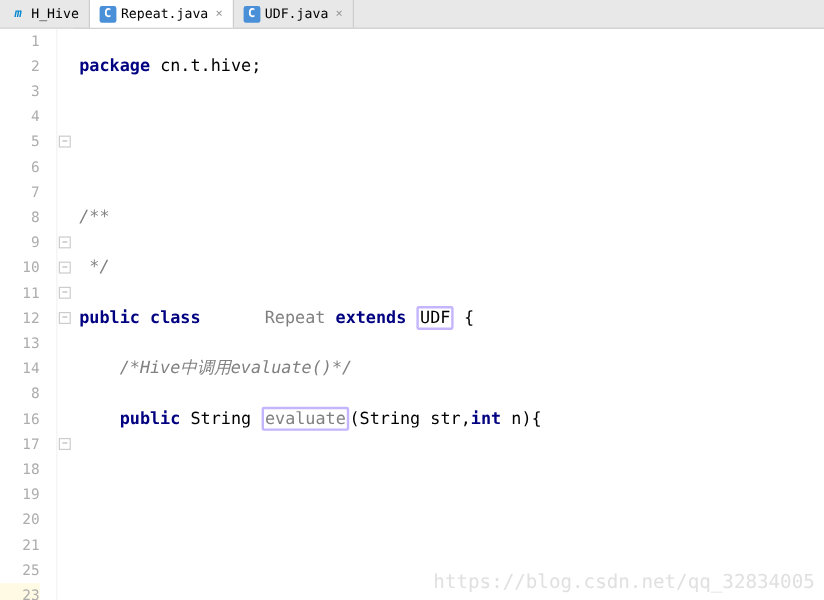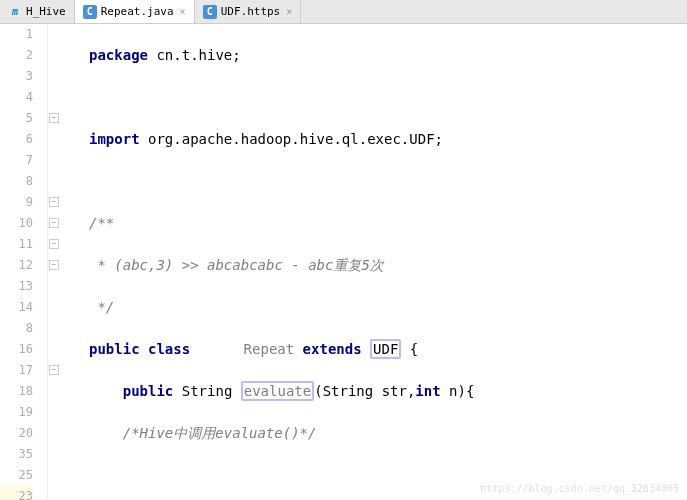--- a/index.html
+++ b/index.html
@@ -9,46 +9,46 @@
 .tab.active { background: #fff; }
 .tab-icon { width: 14px; height: 14px; margin-right: 4px; display: inline-flex; align-items: center; justify-content: center; font-weight: bold; font-size: 10px; border-radius: 2px; }
 .tab-icon.m { color: #0288d1; font-style: italic; }
 .tab-icon.c { background: #4a90d9; color: #fff; }
 .tab-close { margin-left: 6px; color: #999; font-size: 10px; }
 .editor { display: flex; height: calc(100% - 24px); }
 .gutter { width: 48px; background: #fff; color: #adadad; text-align: right; padding-right: 14px; font-size: 12px; line-height: 21px; user-select: none; border-right: 1px solid #eee; }
 .gutter-line { height: 21px; }
 .fold-col { width: 14px; background: #fff; position: relative; }
 .fold-mark { position: absolute; left: 1px; width: 10px; height: 10px; border: 1px solid #ccc; font-size: 8px; line-height: 8px; text-align: center; color: #999; cursor: pointer; }
-.code { flex: 1; padding-left: 4px; line-height: 21px; font-size: 14px; white-space: pre; margin-left: 23px; }
+.code { flex: 1; padding-left: 4px; line-height: 21px; font-size: 14px; white-space: pre; }
 .code-line { height: 21px; }
 .kw { color: #000080; font-weight: bold; }
 .cmt { color: #808080; font-style: italic; }
 .doc { color: #808080; font-style: italic; }
 .unused { color: #808080; padding-left: 45px; }
 .hl-box { border: 2px solid #c4b5fd; border-radius: 2px; padding: 0 1px; }
 .selected-line { background: #fffae3; }
-.watermark { position: absolute; bottom: 6px; right: 8px; color: #e0e0e0; font-size: 10px; }
+.watermark { position: absolute; bottom: 6px; right: 8px; color: #e0e0e0; font-size: 16px; }
 </style>
 </head>
 <body>
 
 <div class="tabs">
   <div class="tab">
     <span class="tab-icon m">m</span>
     <span>H_Hive</span>
   </div>
   <div class="tab active">
     <span class="tab-icon c">C</span>
     <span>Repeat.java</span>
     <span class="tab-close">×</span>
   </div>
   <div class="tab">
     <span class="tab-icon c">C</span>
-    <span>UDF.https</span>
+    <span>UDF.java</span>
     <span class="tab-close">×</span>
   </div>
 </div>
 
 <div class="editor">
   <div class="gutter">
     <div class="gutter-line">1</div>
     <div class="gutter-line">2</div>
     <div class="gutter-line">3</div>
     <div class="gutter-line">4</div>
@@ -61,43 +61,41 @@
     <div class="gutter-line">11</div>
     <div class="gutter-line">12</div>
     <div class="gutter-line">13</div>
     <div class="gutter-line">14</div>
     <div class="gutter-line">8</div>
     <div class="gutter-line">16</div>
     <div class="gutter-line">17</div>
     <div class="gutter-line">18</div>
     <div class="gutter-line">19</div>
     <div class="gutter-line">20</div>
-    <div class="gutter-line">35</div>
+    <div class="gutter-line">21</div>
     <div class="gutter-line">25</div>
     <div class="gutter-line selected-line">23</div>
   </div>
   <div class="fold-col">
     <div class="fold-mark" style="top:89px">−</div>
     <div class="fold-mark" style="top:173px">−</div>
     <div class="fold-mark" style="top:194px">−</div>
     <div class="fold-mark" style="top:215px">−</div>
     <div class="fold-mark" style="top:236px">−</div>
     <div class="fold-mark" style="top:341px">−</div>
   </div>
   <div class="code">
 <div class="code-line"><span class="kw">package</span><span> cn.t.hive;</span></div>
 <div class="code-line"></div>
-<div class="code-line"><span class="kw">import</span><span> org.apache.hadoop.hive.ql.exec.UDF;</span></div>
 <div class="code-line"></div>
 <div class="code-line"><span class="doc">/**</span></div>
-<div class="code-line"><span class="doc"> * (abc,3) &gt;&gt; abcabcabc - abc重复5次</span></div>
 <div class="code-line"><span class="doc"> */</span></div>
 <div class="code-line"><span class="kw">public </span><span class="kw">class </span><span class="unused">Repeat</span><span class="kw"> extends </span><span class="hl-box">UDF</span><span> {</span></div>
+<div class="code-line">    <span class="cmt">/*Hive中调用evaluate()*/</span></div>
 <div class="code-line">    <span class="kw">public </span><span>String </span><span class="hl-box unused">evaluate</span><span>(</span><span>String str,</span><span class="kw">int</span><span> n){</span></div>
-<div class="code-line">    <span class="cmt">/*Hive中调用evaluate()*/</span></div>
 
 
 
 
 
 
 
 
 
 

